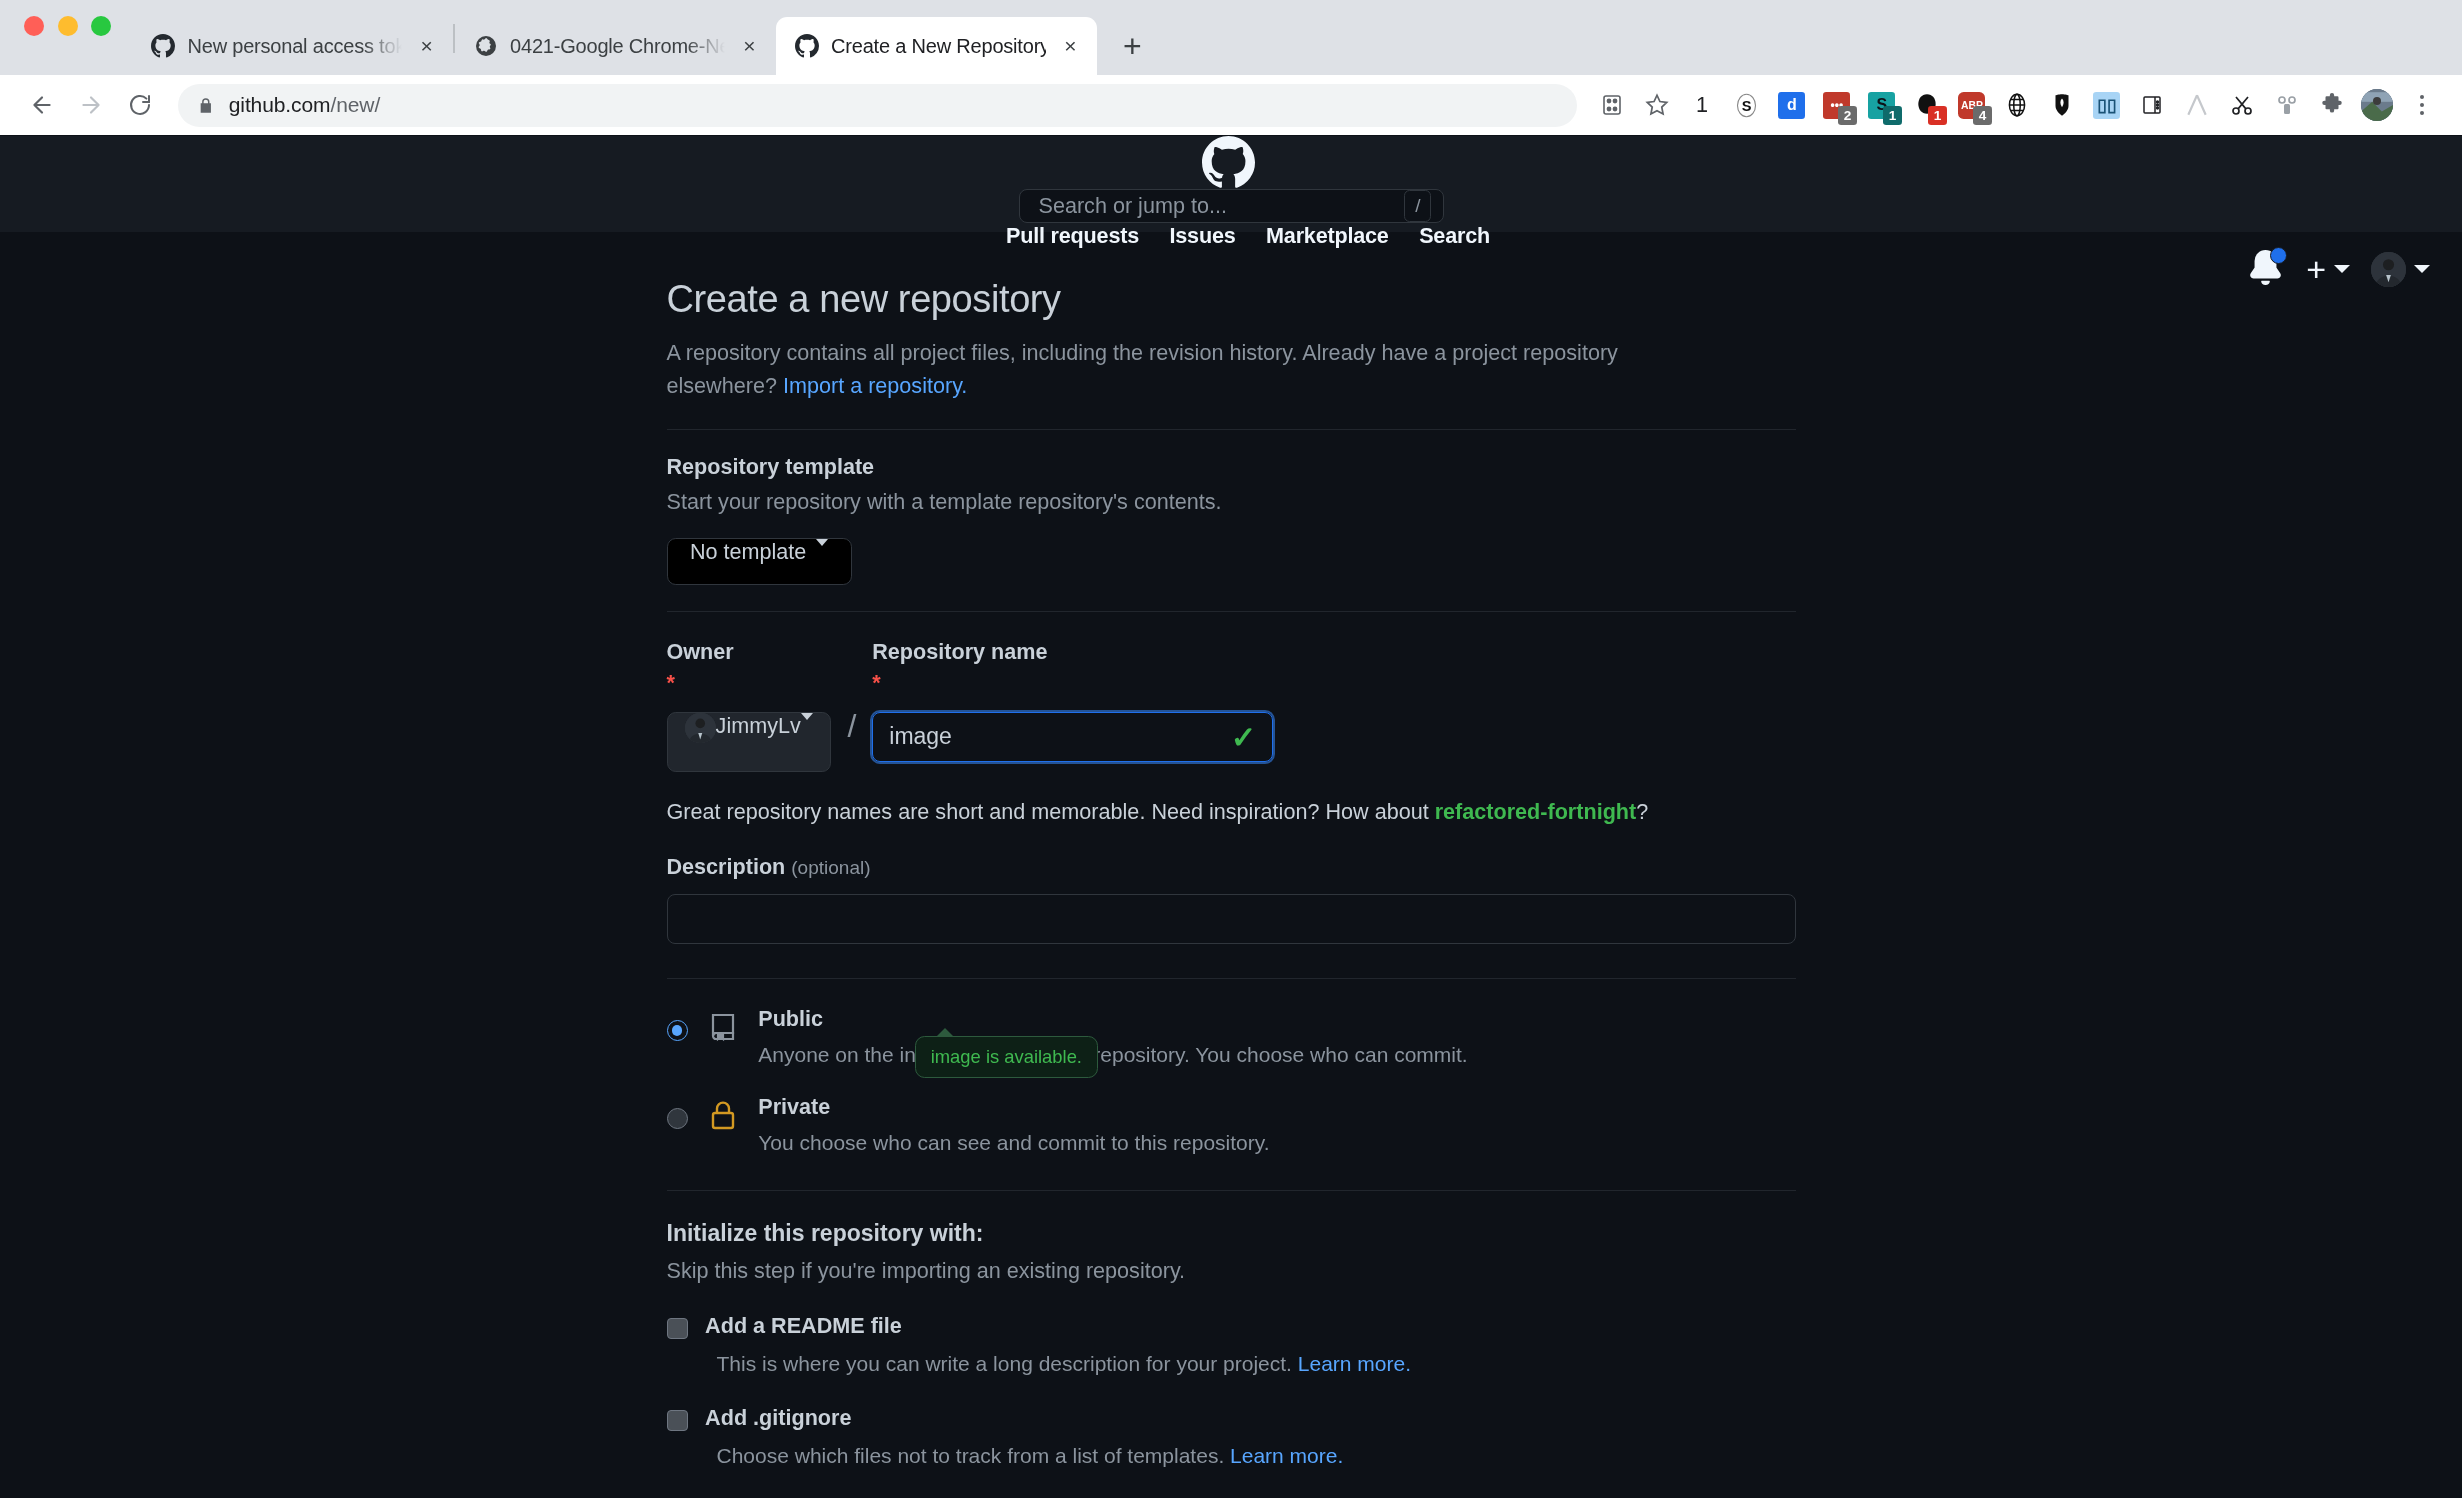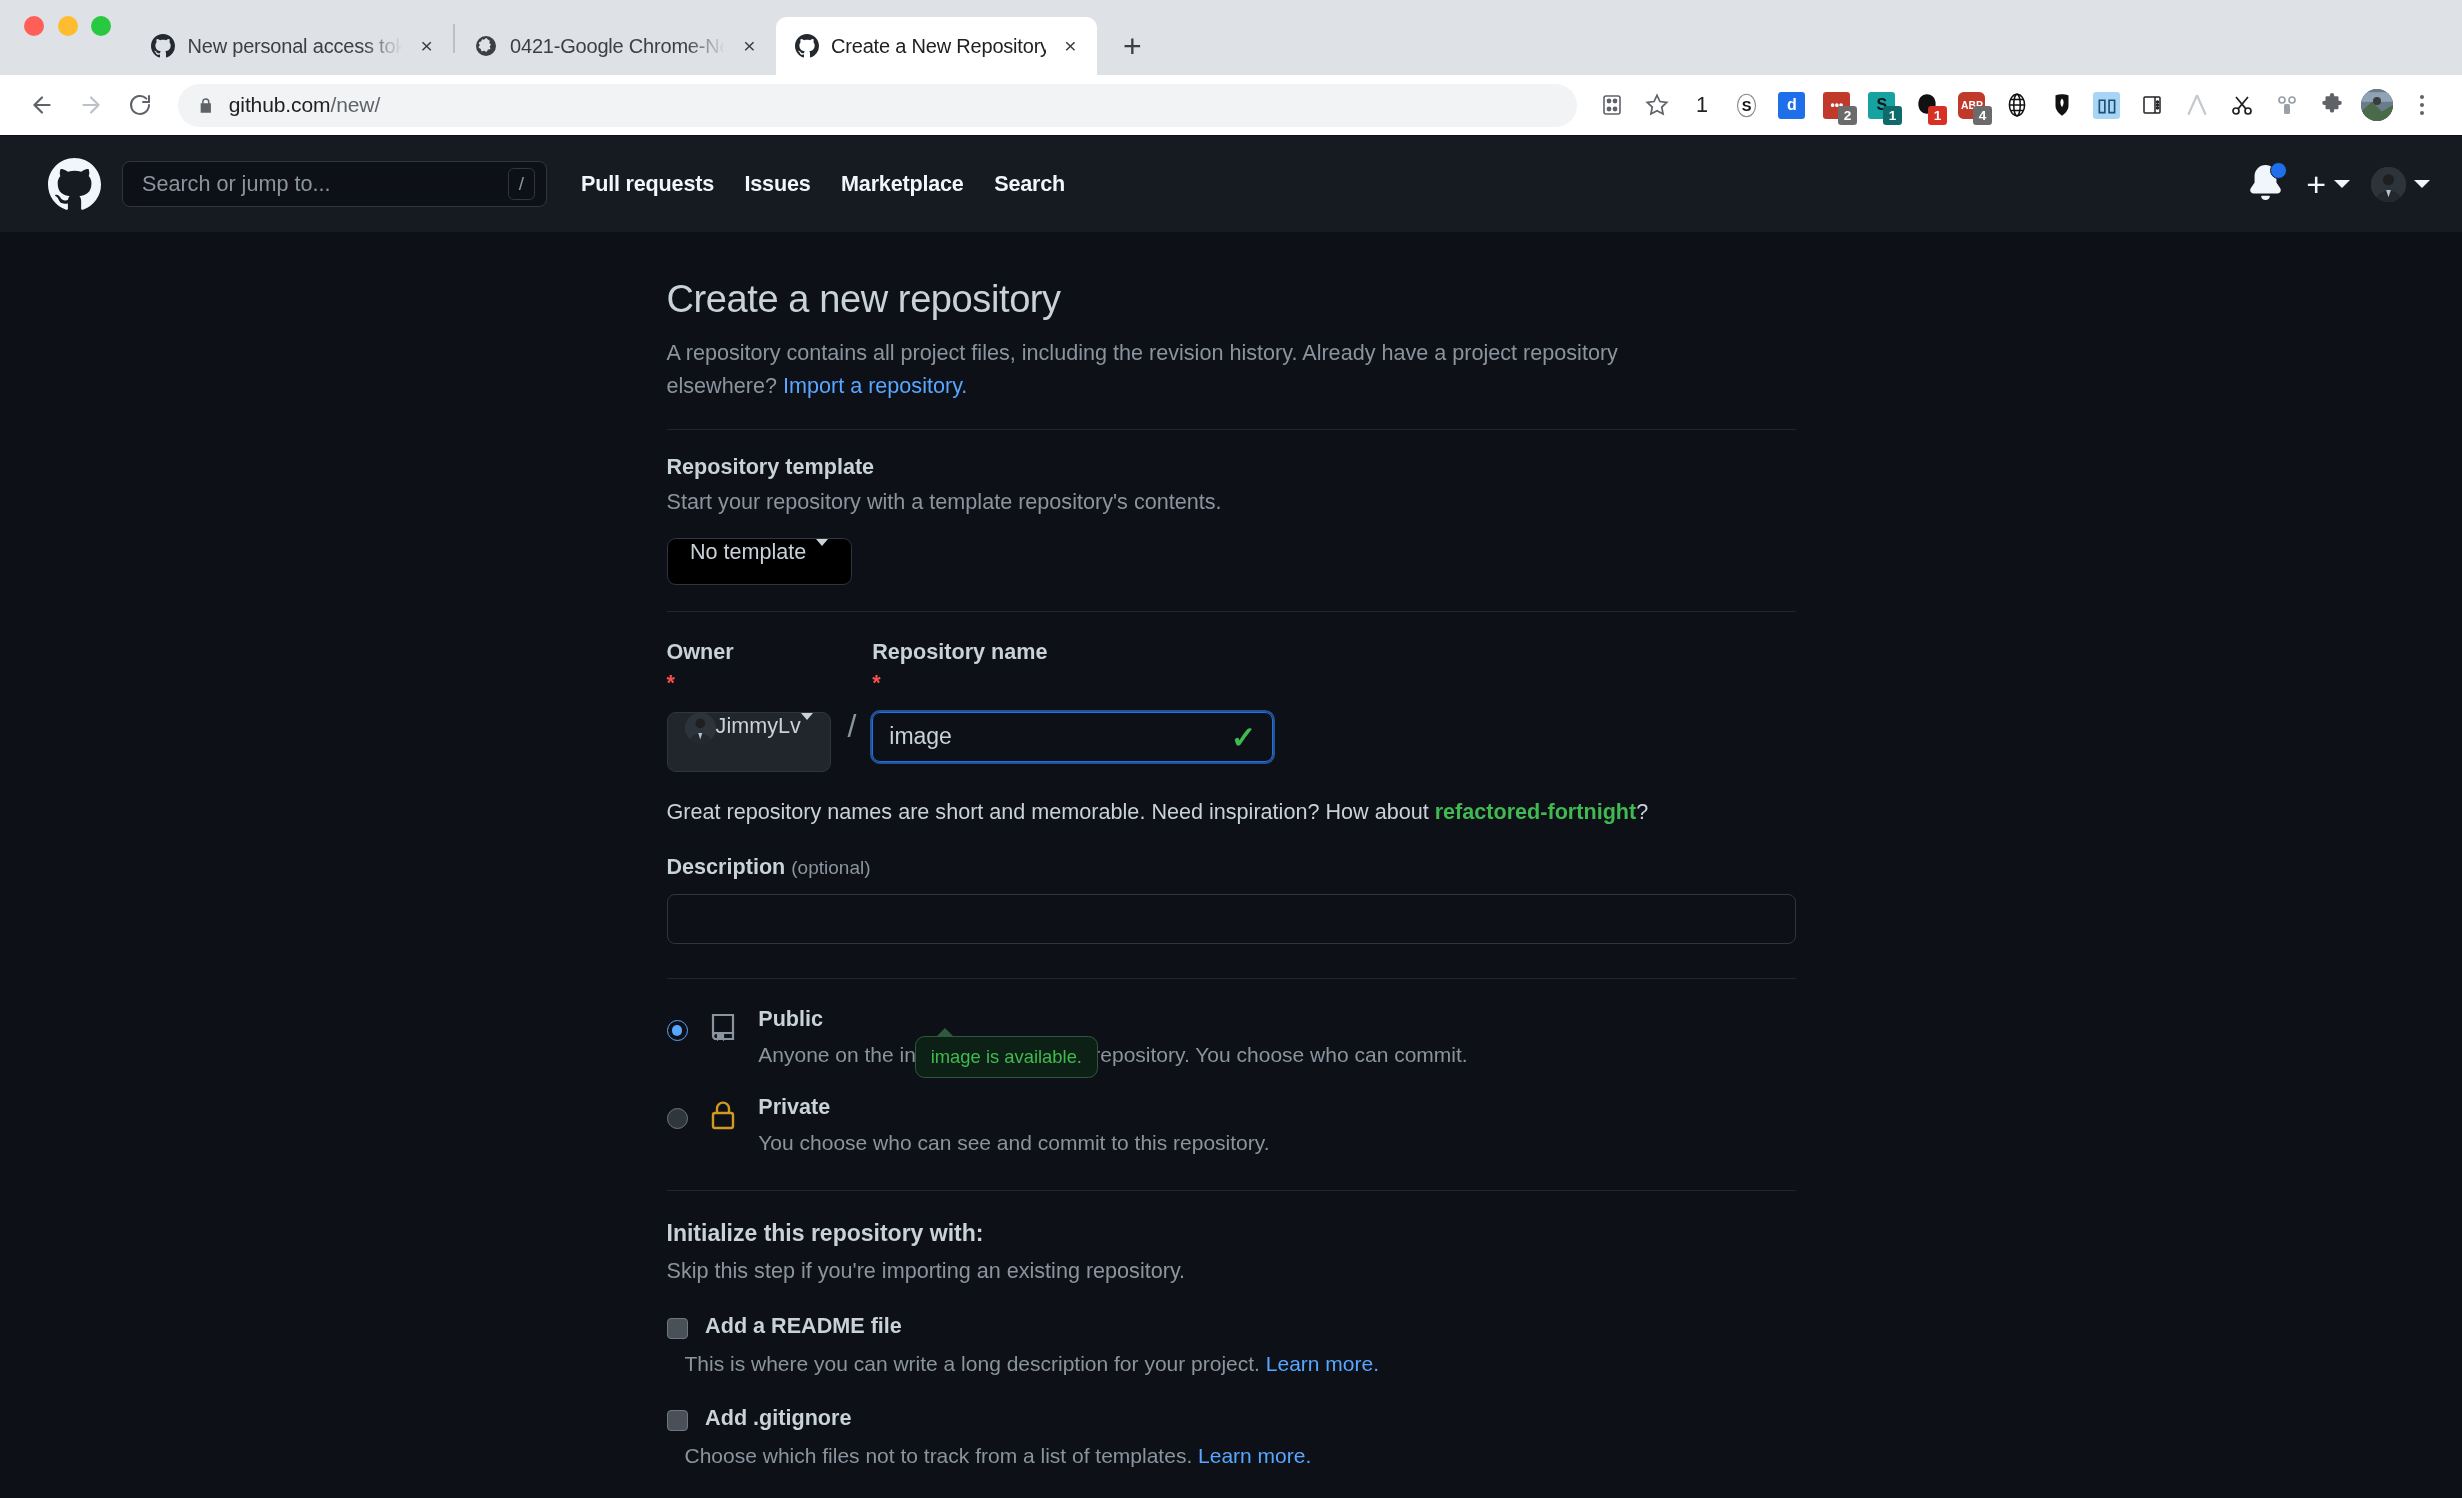--- a/index.html
+++ b/index.html
@@ -80,21 +80,21 @@
     display: flex; align-items: center; justify-content: center;
     padding: 0 2.4px; line-height: 1;
   }
   .sq { width: 27px; height: 27px; border-radius: 3.2px; display: flex; align-items: center; justify-content: center; color: #fff; font-size: 16px; font-weight: bold; }
   .menu-dots { display: flex; flex-direction: column; gap: 4px; align-items: center; }
   .menu-dots i { width: 4px; height: 4px; border-radius: 50%; background: #5f6368; display: block; }
 
   
   .gh-header {
     height: 96px; background: #161b22; display: flex; align-items: center;
-    padding: 0 32px; gap: 0;
+    padding: 0 32px; gap: 0; flex-direction: column;
   }
   .gh-logo { width: 53px; height: 53px; margin-left: 16px; margin-right: 21px; }
   .gh-search {
     width: 425px; height: 46px; background: #0d1117;
     border: 0.8px solid #30363d; border-radius: 8px;
     display: flex; align-items: center; justify-content: space-between;
     padding: 0 11.2px 0 19px;
   }
   .gh-search-ph { font-size: 21.6px; color: #8b949e; }
   .gh-slash {
@@ -202,21 +202,21 @@
   .init-title { font-size: 23px; color: #c9d1d9; font-weight: bold; margin-top: 29px; }
   .init-sub { font-size: 21.6px; color: #8b949e; margin-top: 11.2px; }
 
   .chk-row { margin-top: 29px; display: flex; align-items: flex-start; }
   .chkbox {
     width: 21px; height: 21px; border-radius: 4px;
     background: #4a5057; border: 0.8px solid #6e7681;
     flex-shrink: 0; margin-top: 4.8px; margin-right: 17.6px;
   }
   .chk-label { font-size: 21.6px; color: #c9d1d9; font-weight: bold; }
-  .chk-desc { font-size: 21px; color: #8b949e; margin-top: 13px; margin-left: 18px; }
+  .chk-desc { font-size: 21px; color: #8b949e; margin-top: 13px; margin-left: 50px; }
 
   .float-widget {
     position: absolute; right: -48px; bottom: -144px;
     width: 88px; height: 200px; background: #0d1117;
     border-radius: 14.4px 0 0 14.4px;
     display: flex; justify-content: center; padding-top: 20px;
   }
   .broken-img { width: 34px; height: 34px; }
 </style>
 </head>

